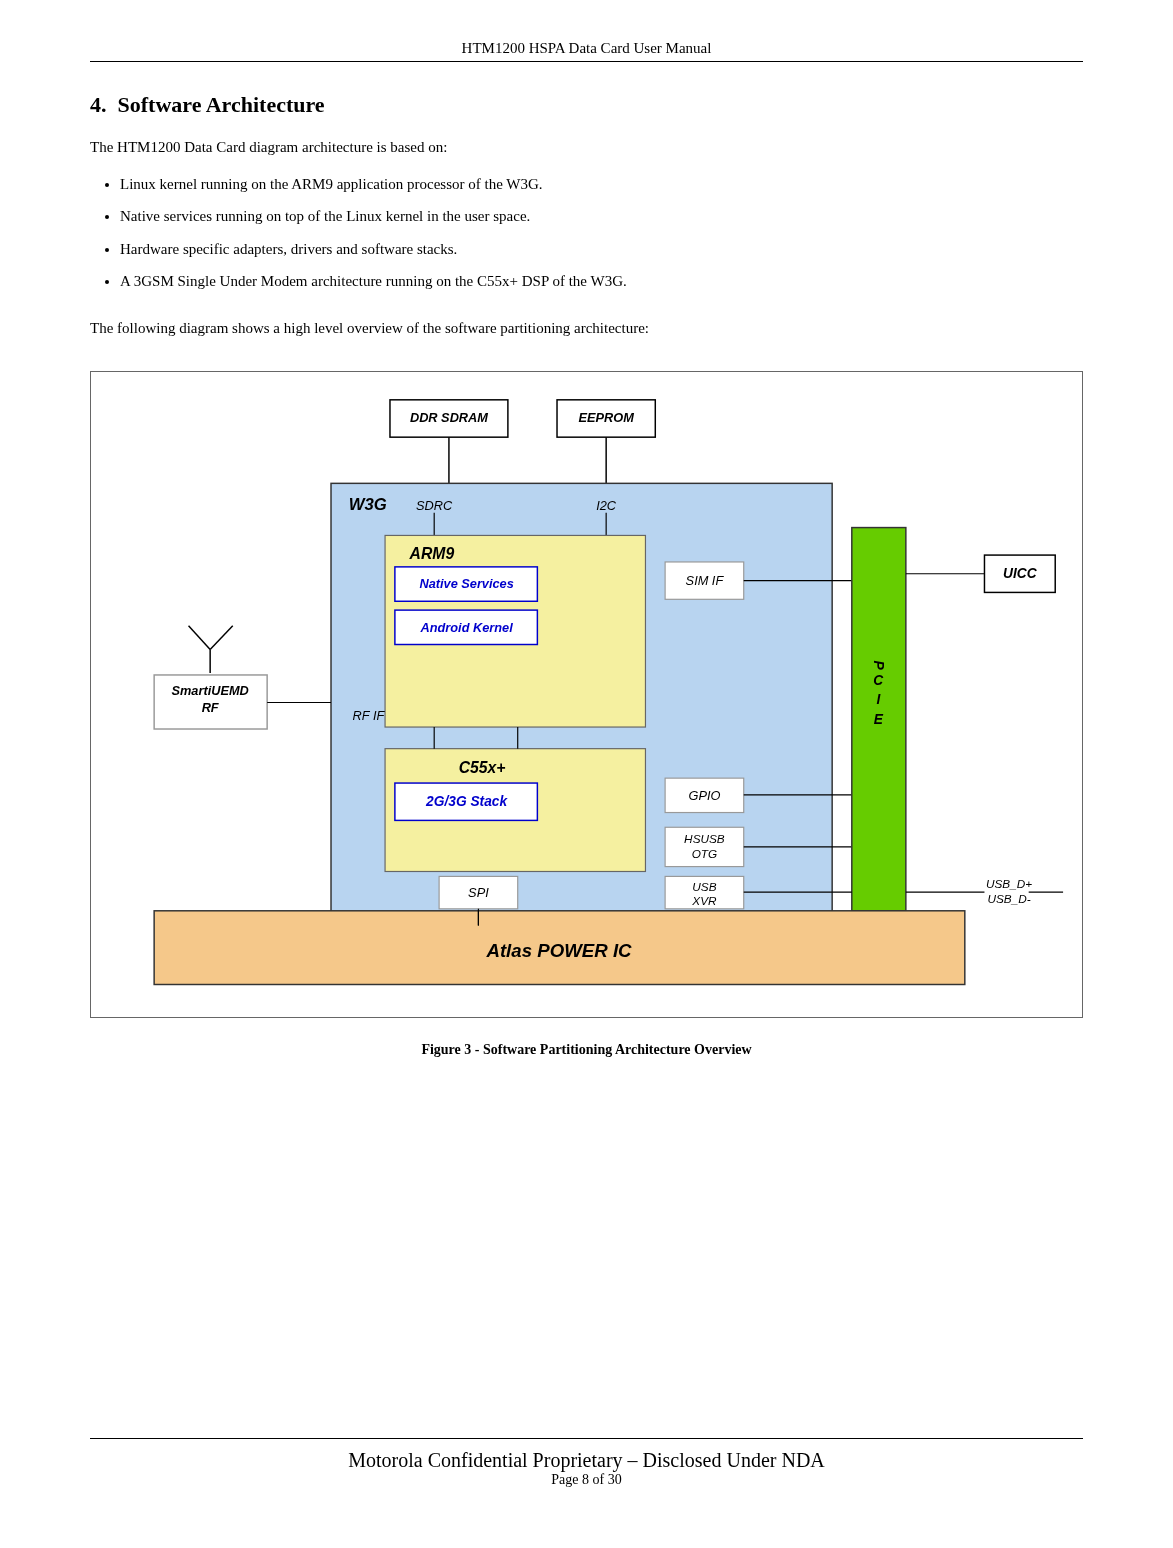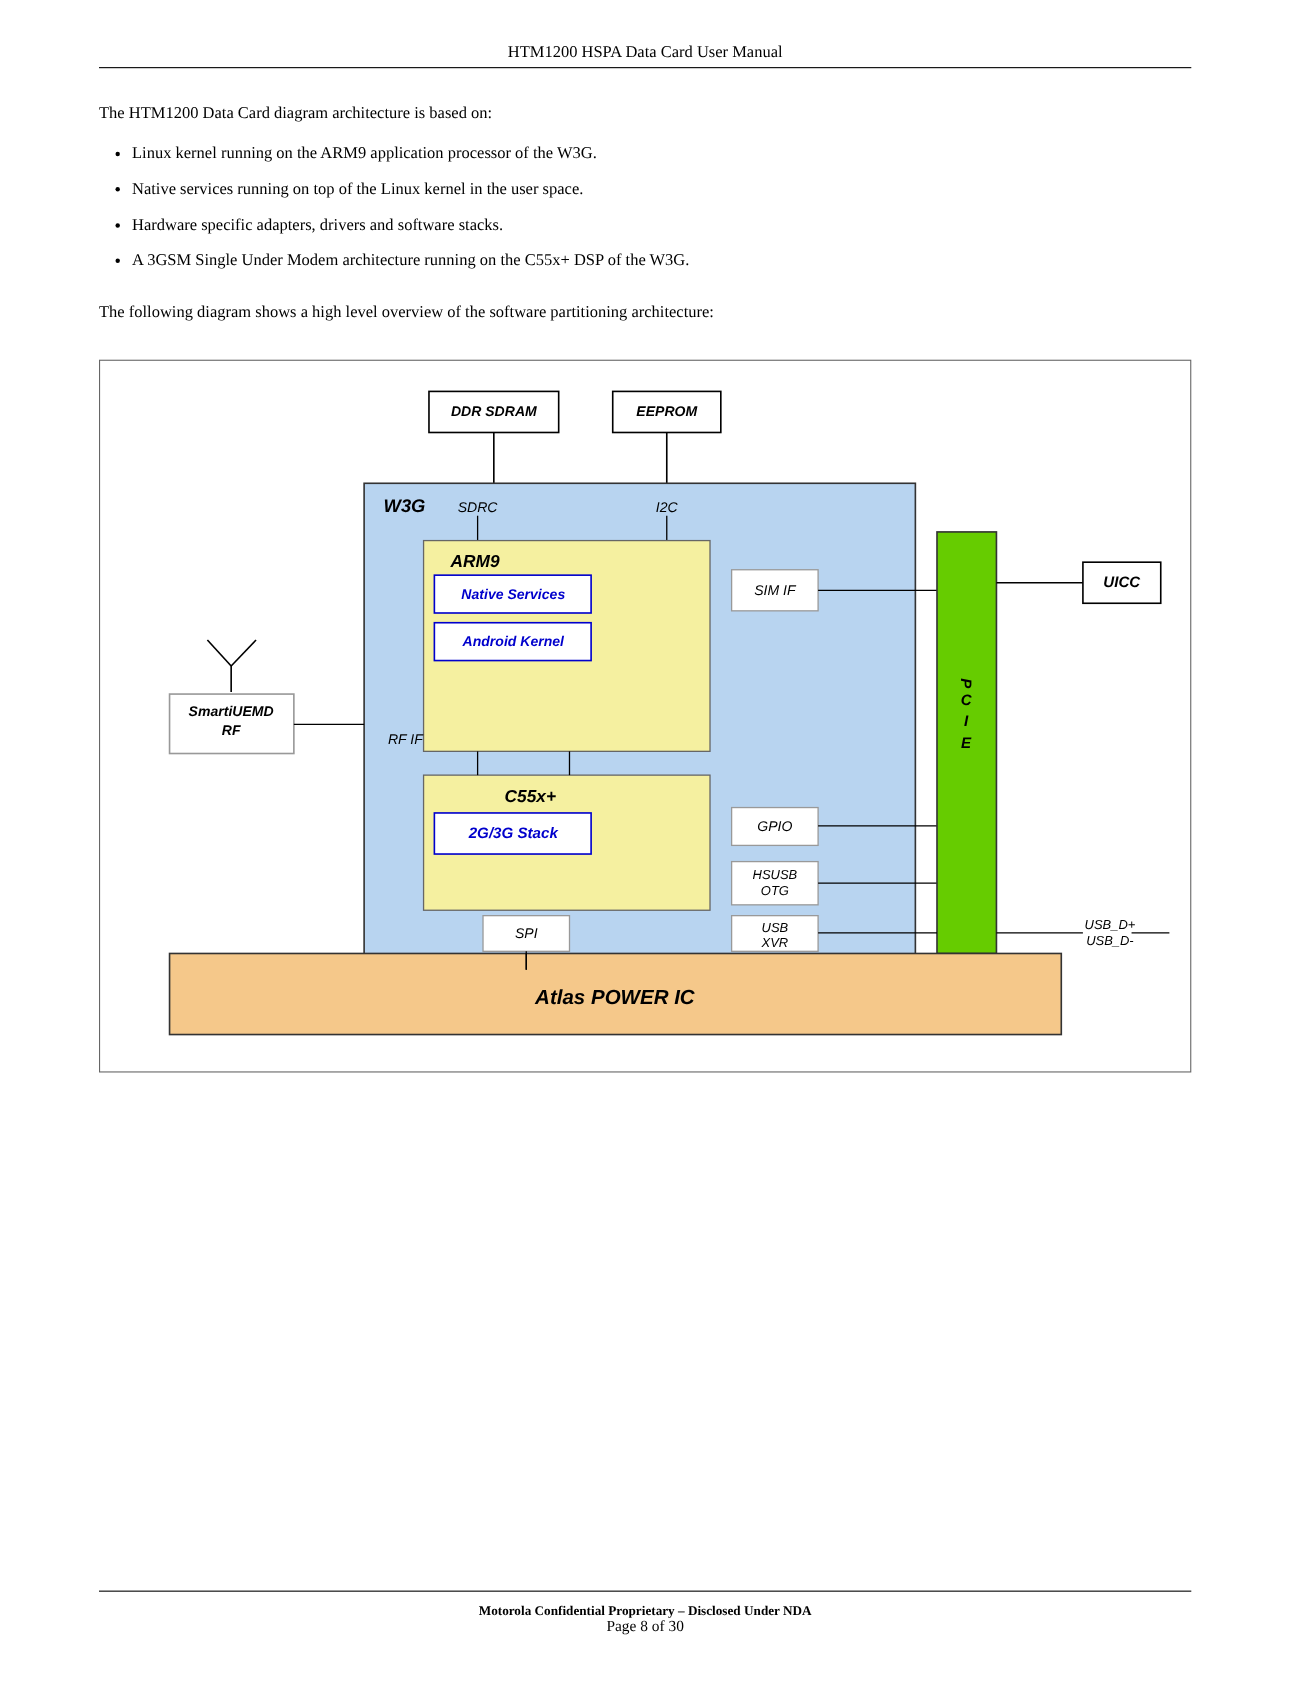--- a/index.html
+++ b/index.html
@@ -66,33 +66,36 @@
       margin-bottom: 20px;
     }
     .footer {
       margin-top: auto;
       text-align: center;
       font-size: 14px;
       border-top: 1px solid #000;
       padding-top: 10px;
     }
     .footer-main {
-      font-weight: bold;
-      font-size: 12px;
+      font-weight: normal;
+      font-size: 20px;
     }
   </style>
 </head>
 <body>
 
 <div class="page">
 
   <div class="header">
     <span>HTM1200 HSPA Data Card User Manual</span>
   </div>
 
+  <div class="section-title">
+    <span>4.</span>&nbsp;&nbsp;<span>Software Architecture</span>
+  </div>
 
   <p class="intro-text">The HTM1200 Data Card diagram architecture is based on:</p>
 
   <ul class="bullet-list">
     <li>Linux kernel running on the ARM9 application processor of the W3G.</li>
     <li>Native services running on top of the Linux kernel in the user space.</li>
     <li>Hardware specific adapters, drivers and software stacks.</li>
     <li>A 3GSM Single Under Modem architecture running on the C55x+ DSP of the W3G.</li>
   </ul>
 
@@ -198,19 +201,20 @@
         <line x1="380" y1="528" x2="380" y2="545" stroke="#000" stroke-width="1.2"></line>
 
         <line x1="380" y1="545" x2="380" y2="530" stroke="#000" stroke-width="1.2"></line>
 
         <line x1="335" y1="343" x2="335" y2="365" stroke="#000" stroke-width="1.2"></line>
         <line x1="420" y1="343" x2="420" y2="365" stroke="#000" stroke-width="1.2"></line>
       </svg>
     </div>
   </div>
 
+  <div class="figure-caption">Figure 3 - Software Partitioning Architecture Overview</div>
 
   <div class="footer">
     <div class="footer-main">Motorola Confidential Proprietary – Disclosed Under NDA</div>
     <div>Page 8 of 30</div>
   </div>
 
 </div>
 
 </body></html>

